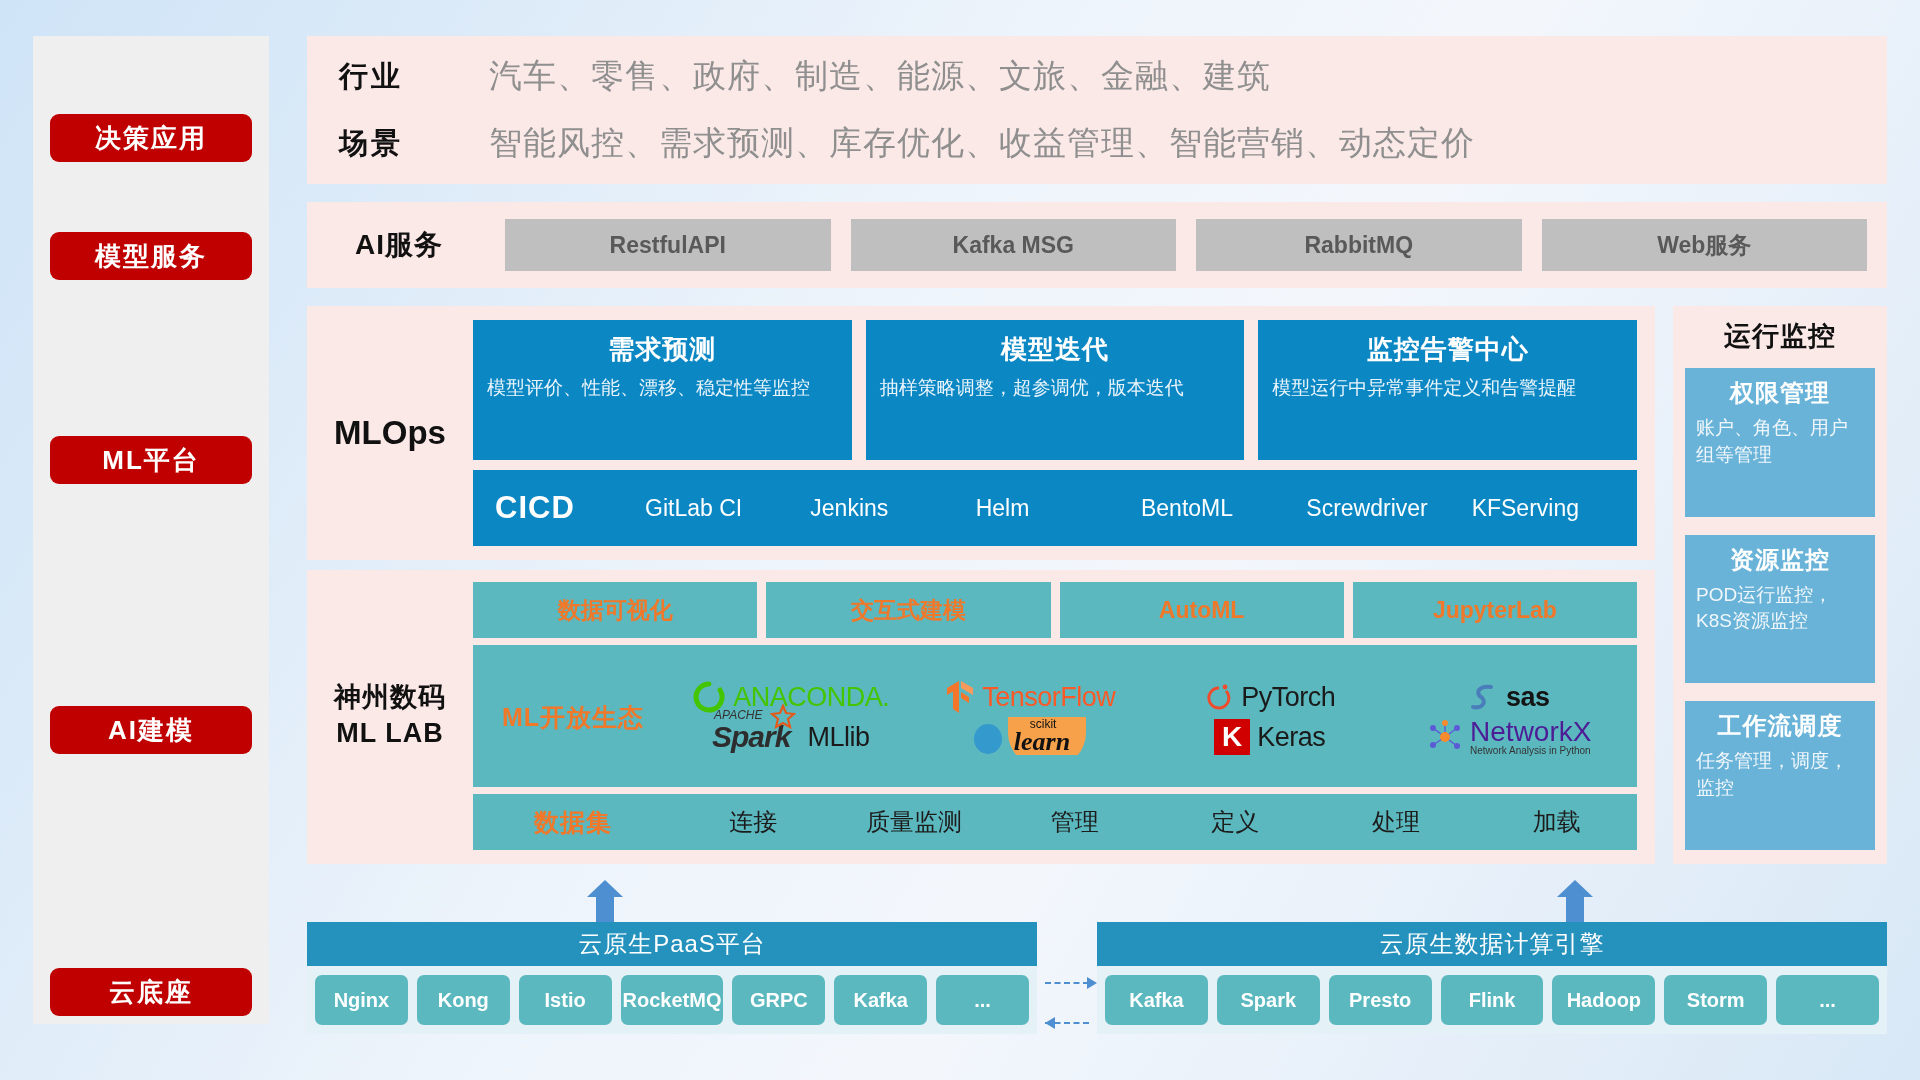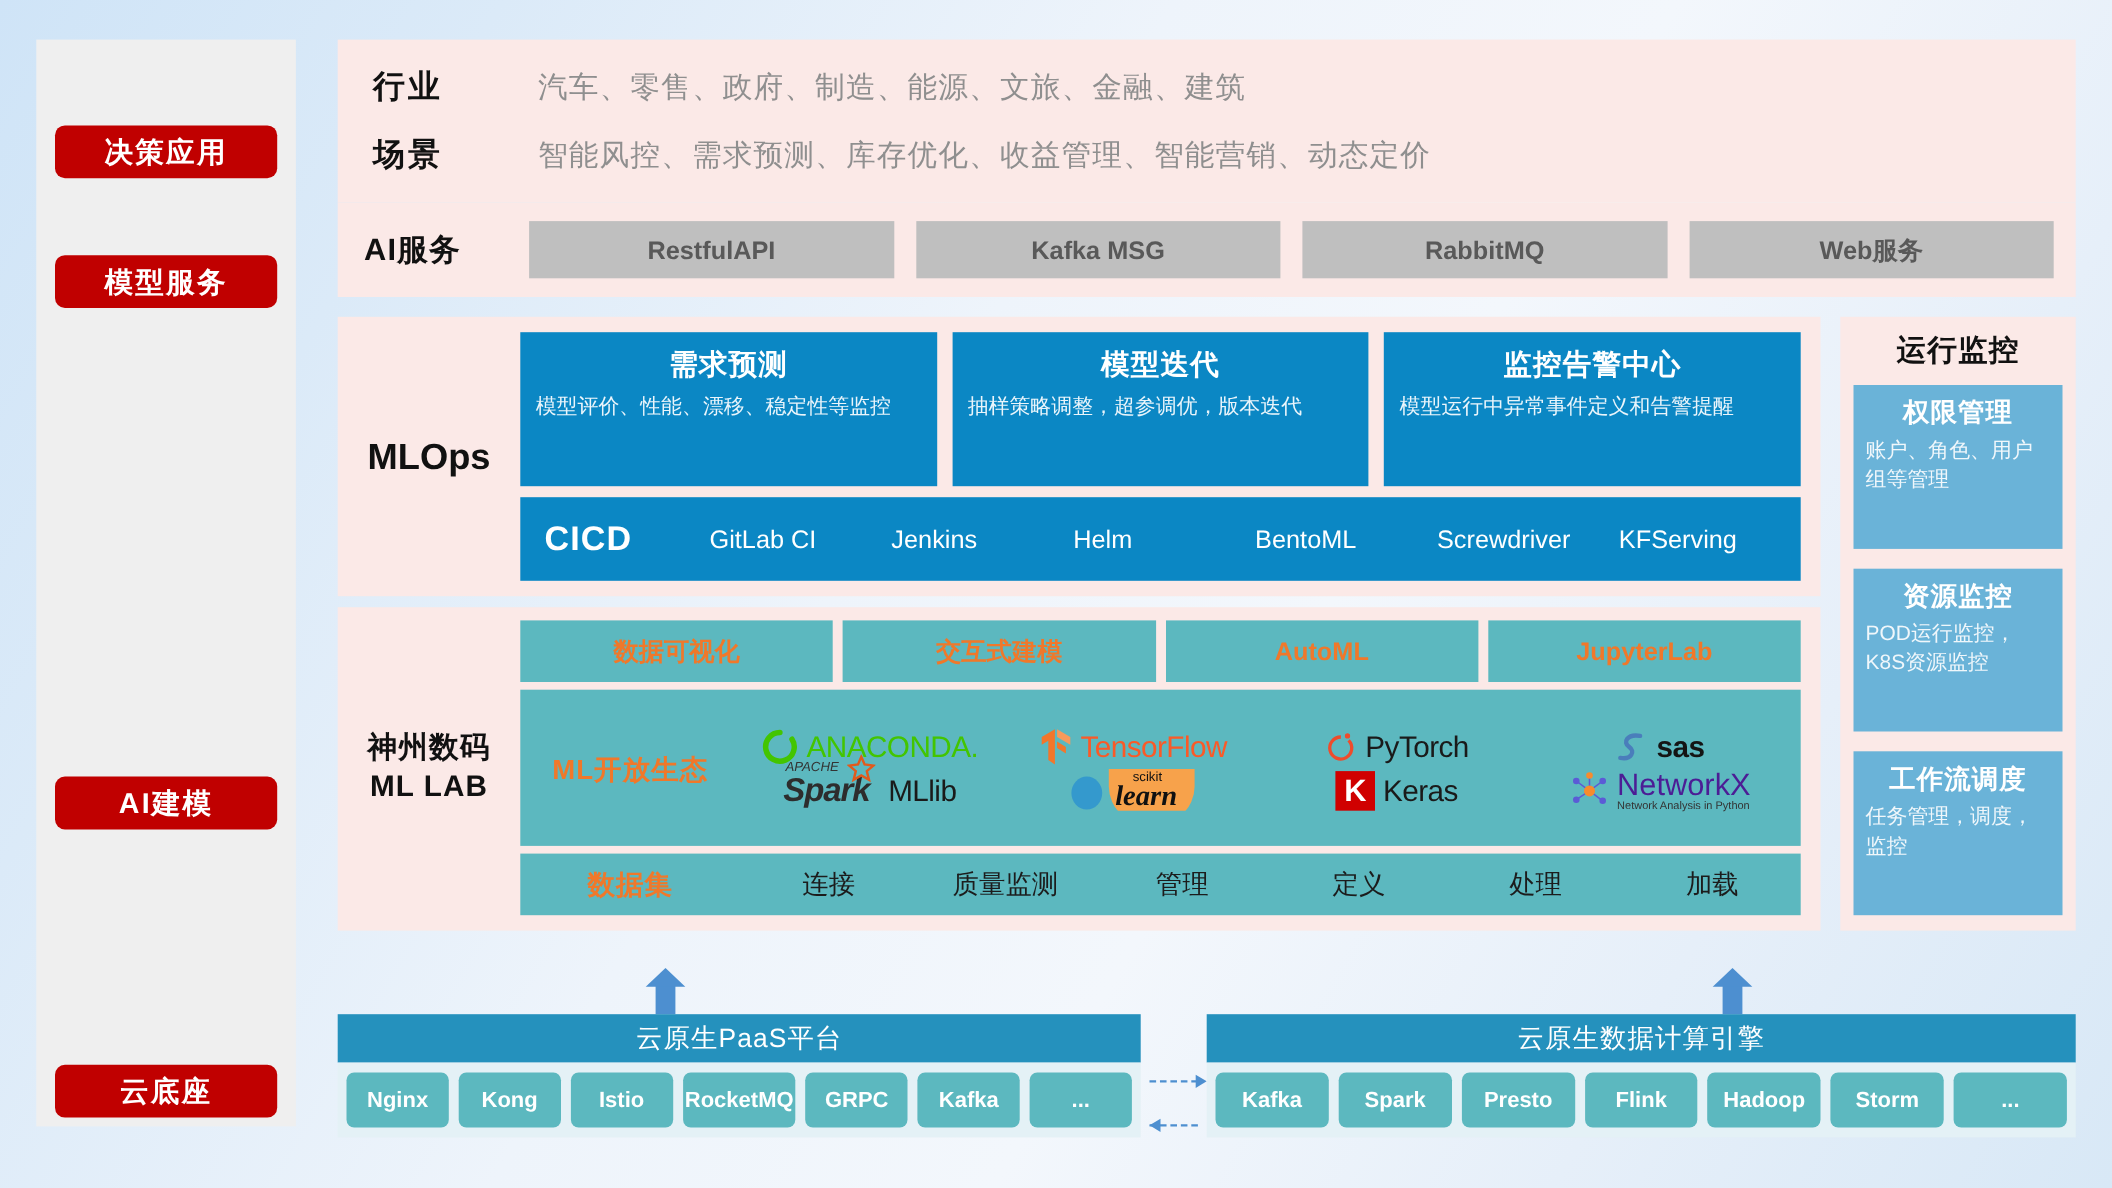--- a/index.html
+++ b/index.html
@@ -39,26 +39,26 @@
   .band-app {
     width: 1580px; height: 148px; background: #fbe9e7;
     display: flex; align-items: center; padding-left: 32px;
   }
   .app-rows { display: flex; flex-direction: column; gap: 22px; width: 100%; }
   .app-row { display: flex; align-items: center; }
   .app-label {
     width: 150px; flex: none; font-size: 29px; font-weight: bold; color: #111;
     letter-spacing: 3px;
   }
-  .app-text { font-size: 27px; color: #8f8f8f; letter-spacing: 1px; }
+  .app-text { font-size: 33px; color: #8f8f8f; letter-spacing: 1px; }
 
   
   .band-svc {
-    width: 1580px; height: 86px; background: #fbe9e7; 
-    display: flex; align-items: center; padding: 0 20px 0 24px;
+    width: 1580px; height: 86px; background: #fbe9e7; margin-top: 18px;
+    display: flex; align-items: center; padding: 0 20px 0 48px;
   }
   .svc-label {
     width: 150px; flex: none; font-size: 28px; font-weight: bold; color: #111;
     letter-spacing: 1px;
   }
   .svc-items { display: flex; flex: 1; justify-content: space-between; gap: 20px; }
   .svc-chip {
     flex: 1; height: 52px; background: #bfbfbf; color: #595959;
     font-size: 23px; font-weight: bold;
     display: flex; align-items: center; justify-content: center;
@@ -217,20 +217,23 @@
 </style>
 </head>
 <body>
 
 <div class="left-rail">
   <div class="stage-pill stage-0">
       <span>决策应用</span>
     </div>
   <div class="stage-pill stage-1">
       <span>模型服务</span>
+    </div>
+  <div class="stage-pill stage-2">
+      <span>ML平台</span>
     </div>
   <div class="stage-pill stage-3">
       <span>AI建模</span>
     </div>
   <div class="stage-pill stage-4">
       <span>云底座</span>
     </div>
 </div>
 
 <div class="main-col">

